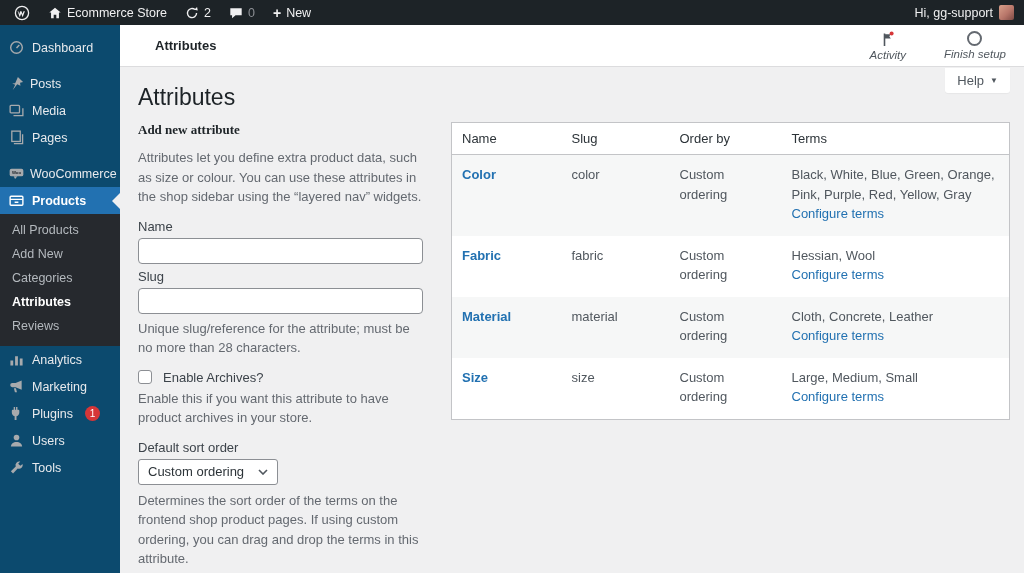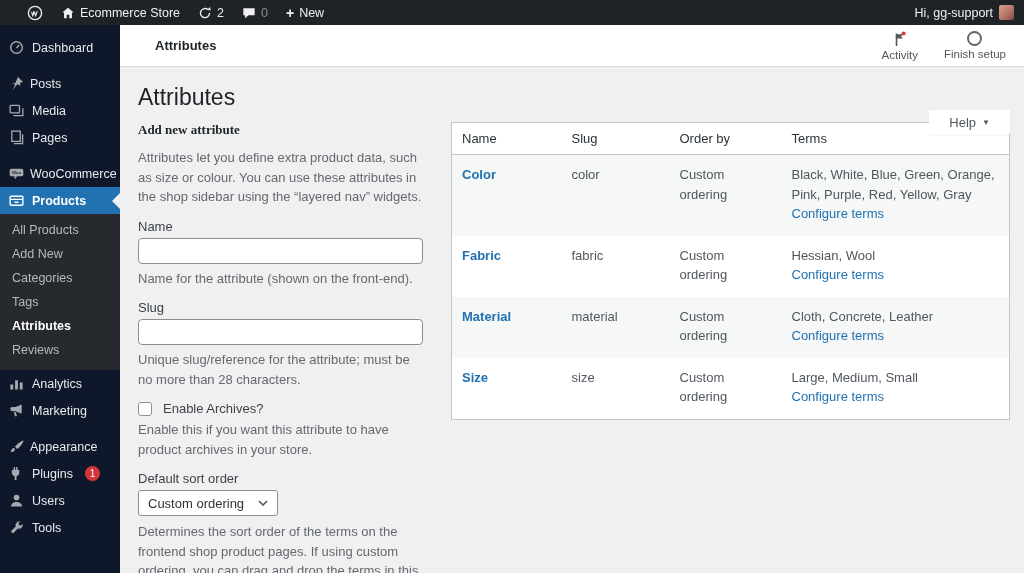--- a/index.html
+++ b/index.html
@@ -1,57 +1,57 @@
 <!DOCTYPE html>
 <html><head>
 <meta charset="utf-8">
 <style>
   * { margin:0; padding:0; box-sizing:border-box; }
   html,body { width:1024px; height:573px; overflow:hidden; font-family:"Liberation Sans",sans-serif; background:#f0f0f1; }
 
   
   .admin-bar { position:fixed; top:0; left:0; right:0; height:25px; background:#1d2327; color:#f0f0f1;
                display:flex; align-items:center; font-size:12.5px; z-index:50; }
-  .ab-left { display:flex; gap:4px; padding-left:20px; flex:1; }
+  .ab-left { display:flex; gap:4px; padding-left:7px; flex:1; }
   .ab-item { display:flex; align-items:center; gap:5px; padding:0 7px; height:25px; cursor:pointer; }
   .ab-item svg { display:block; }
   .ab-count { color:#f0f0f1; }
   .ab-count.dim { color:#8c8f94; }
   .ab-right { display:flex; align-items:center; gap:6px; padding-right:10px; }
   .avatar { width:15px; height:15px; border-radius:2px; background:linear-gradient(135deg,#d9a08b 0%,#b8766a 55%,#7d4a44 100%); }
   .ab-plus { font-size:14px; font-weight:bold; line-height:1; }
 
   
-  .sidebar { position:fixed; top:25px; left:0; bottom:0; width:120px; background:#0f172a; color:#e8eaed; overflow:hidden; z-index:40; }
+  .sidebar { position:fixed; top:25px; left:0; bottom:0; width:120px; background:#0c4a6e; color:#e8eaed; overflow:hidden; z-index:40; }
   .menu { padding-top:9px; font-size:12.5px; }
   .m-item { display:flex; align-items:center; gap:8px; padding:6px 0 6px 9px; cursor:pointer; position:relative; }
   .m-item .mi { width:15px; height:15px; color:#a7aaad; flex:0 0 15px; }
   .m-item span.lbl { color:#e8eaed; }
   .gap-before { margin-top:9px;gap:6px; }
   .m-item.active { background:#2271b1;align-items:flex-end; }
   .m-item.active .mi { color:#fff; }
   .m-item.active span.lbl { color:#fff; font-weight:bold; }
   .menu-arrow { position:absolute; right:0; top:50%; transform:translateY(-50%);
                 width:0; height:0; border:8px solid transparent; border-right-color:#f0f0f1; border-left-width:0; }
   .submenu { background:#26292e; padding:4px 0 8px 0; }
   .sm-item { padding:5px 16px 5px 12px; color:#b4b9be; font-size:12.5px; cursor:pointer; }
   .sm-item.current { color:#fff; font-weight:bold; }
   .badge { display:inline-flex; align-items:center; justify-content:center; min-width:15px; height:15px;
            border-radius:50%; background:#d63638; color:#fff; font-size:10px; margin-left:4px; }
 
   
   .content { margin-left:120px; height:573px; padding-top:25px; position:relative; }
   .wc-header { height:42px; background:#fff; border-bottom:1px solid #dcdcde; display:flex; align-items:center; padding:0 18px 0 35px; }
   .wc-breadcrumb { font-size:13px; font-weight:bold; color:#1d2327; flex:1; }
-  .wc-header-actions { display:flex; gap:26px; }
+  .wc-header-actions { display:flex; gap:38px;font-style:italic; }
   .hdr-act { display:flex; flex-direction:column; align-items:center; gap:2px; cursor:pointer; }
   .hdr-act .lbl { font-size:11.5px; color:#50575e; }
   .ring { width:15px; height:15px; border:2px solid #646970; border-radius:50%; }
-  .help-btn { position:absolute; top:68px; right:14px; background:#fff; border-radius:0 0 3px 3px; padding:5px 20px;
-              font-size:13px; color:#50575e; display:flex; align-items:center; gap:6px; cursor:pointer; box-shadow:0 1px 1px rgba(0,0,0,.04);margin-top:42px; }
+  .help-btn { position:absolute; top:68px; right:14px; background:#fff; border-radius:0 0 3px 3px; padding:5px 12px;
+              font-size:13px; color:#50575e; display:flex; align-items:center; gap:6px; cursor:pointer; box-shadow:0 1px 1px rgba(0,0,0,.04); }
   .help-caret { font-size:8px; color:#50575e; }
 
   .page-title { font-size:23px; font-weight:400; color:#1d2327; margin:17px 0 0 18px; }
 
   .cols { display:flex; margin:11px 14px 0 18px; gap:28px; align-items:flex-start; }
   .form-col { width:285px; flex:0 0 285px; font-size:13px; }
   .form-col h3 { font-size:13px; color:#1d2327; margin-bottom:10px;font-family:Liberation Serif, serif; }
   p.desc { color:#646970; line-height:1.5; margin-bottom:12px; }
   .field-label { display:block; color:#3c434a; margin-bottom:4px; }
   .txt-input { width:100%; height:26px; border:1px solid #8c8f94; border-radius:4px; background:#fff; padding:0 8px; font-size:13px; margin-bottom:5px; }
@@ -160,44 +160,37 @@
           <path d="M1.2 6.8h13.6M6 9.8h4" stroke="currentColor" stroke-width="1.5" fill="none"></path>
         </svg>
       <span class="lbl">Products</span>
       <span class="menu-arrow"></span>
     </div>
 
     <div class="submenu">
       <div class="sm-item">All Products</div>
       <div class="sm-item">Add New</div>
       <div class="sm-item">Categories</div>
-      <div class="sm-item">Tags</div>
       <div class="sm-item current">Attributes</div>
       <div class="sm-item">Reviews</div>
     </div>
 
     <div class="m-item">
       <svg class="mi" viewBox="0 0 16 16">
           <path fill="currentColor" d="M1.5 9h3v5.5h-3zM6.5 4.5h3v10h-3zM11.5 7h3v7.5h-3z"></path>
         </svg>
       <span class="lbl">Analytics</span>
     </div>
     <div class="m-item">
       <svg class="mi" viewBox="0 0 16 16">
           <path fill="currentColor" d="M13.5 1.5v10l-6.5-2.8H3.5a2.2 2.2 0 0 1 0-4.4H7zM5.2 9.8l1.1 4.2h2.2l-1.1-4.2z"></path>
         </svg>
       <span class="lbl">Marketing</span>
     </div>
 
-    <div class="m-item gap-before">
-      <svg class="mi" viewBox="0 0 16 16">
-          <path fill="currentColor" d="M15 1.5c-3.2 1-7.2 4.8-8.6 6.8l2.3 2.3c2-1.4 5.8-5.4 6.8-8.6zM5.3 9.5c-2 0-3.3 1.8-3.3 4.5 2.7 0 4.5-1.3 4.5-3.3z"></path>
-        </svg>
-      <span class="lbl">Appearance</span>
-    </div>
     <div class="m-item">
       <svg class="mi" viewBox="0 0 16 16">
           <path fill="currentColor" d="M5 1v3H4a1 1 0 0 0-1 1v2a4 4 0 0 0 3 3.87V15h2v-4.13A4 4 0 0 0 11 7V5a1 1 0 0 0-1-1H9V1H7.5v3h-1V1z"></path>
         </svg>
       <span class="lbl">Plugins</span>
       <span class="badge">1</span>
     </div>
     <div class="m-item">
       <svg class="mi" viewBox="0 0 16 16">
           <circle cx="8" cy="4.8" r="3" fill="currentColor"></circle>
@@ -247,21 +240,20 @@
   <h1 class="page-title">Attributes</h1>
 
   <div class="cols">
 
     <div class="form-col">
       <h3>Add new attribute</h3>
       <p class="desc">Attributes let you define extra product data, such as size or colour. You can use these attributes in the shop sidebar using the “layered nav” widgets.</p>
 
       <label class="field-label">Name</label>
       <input class="txt-input" type="text" style="">
-      <p class="desc mb14">Name for the attribute (shown on the front-end).</p>
 
       <label class="field-label">Slug</label>
       <input class="txt-input" type="text" style="">
       <p class="desc mb14">Unique slug/reference for the attribute; must be no more than 28 characters.</p>
 
       <div class="check-row">
         <span class="checkbox"></span>
         <span>Enable Archives?</span>
       </div>
       <p class="desc mb14">Enable this if you want this attribute to have product archives in your store.</p>

